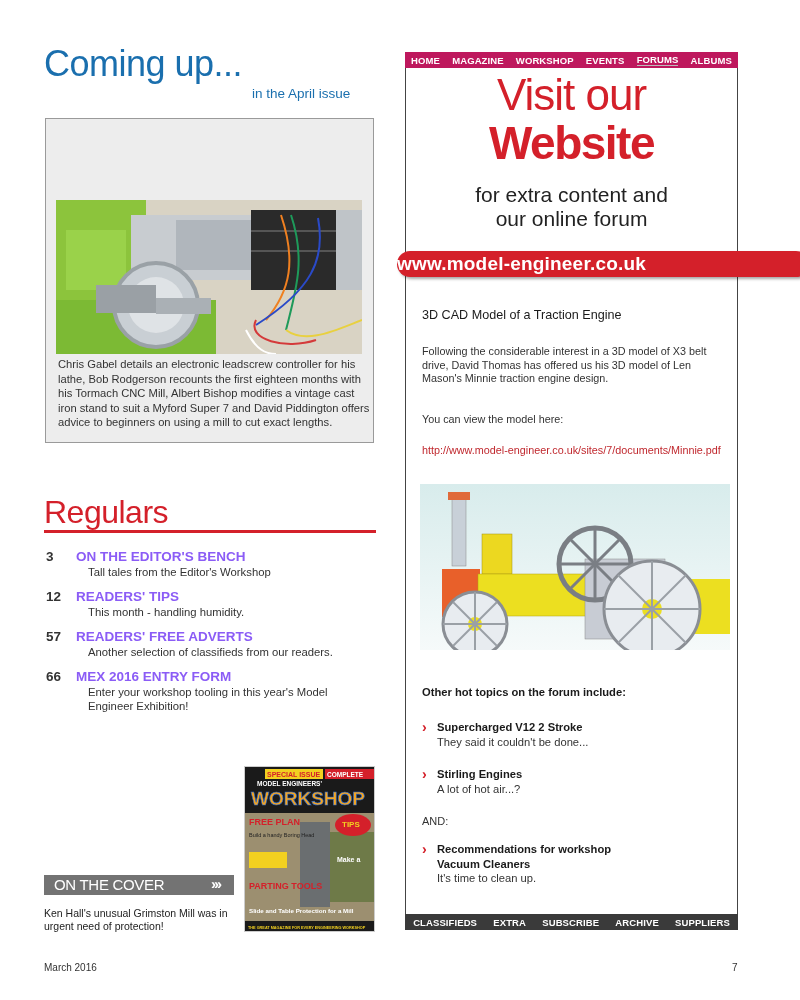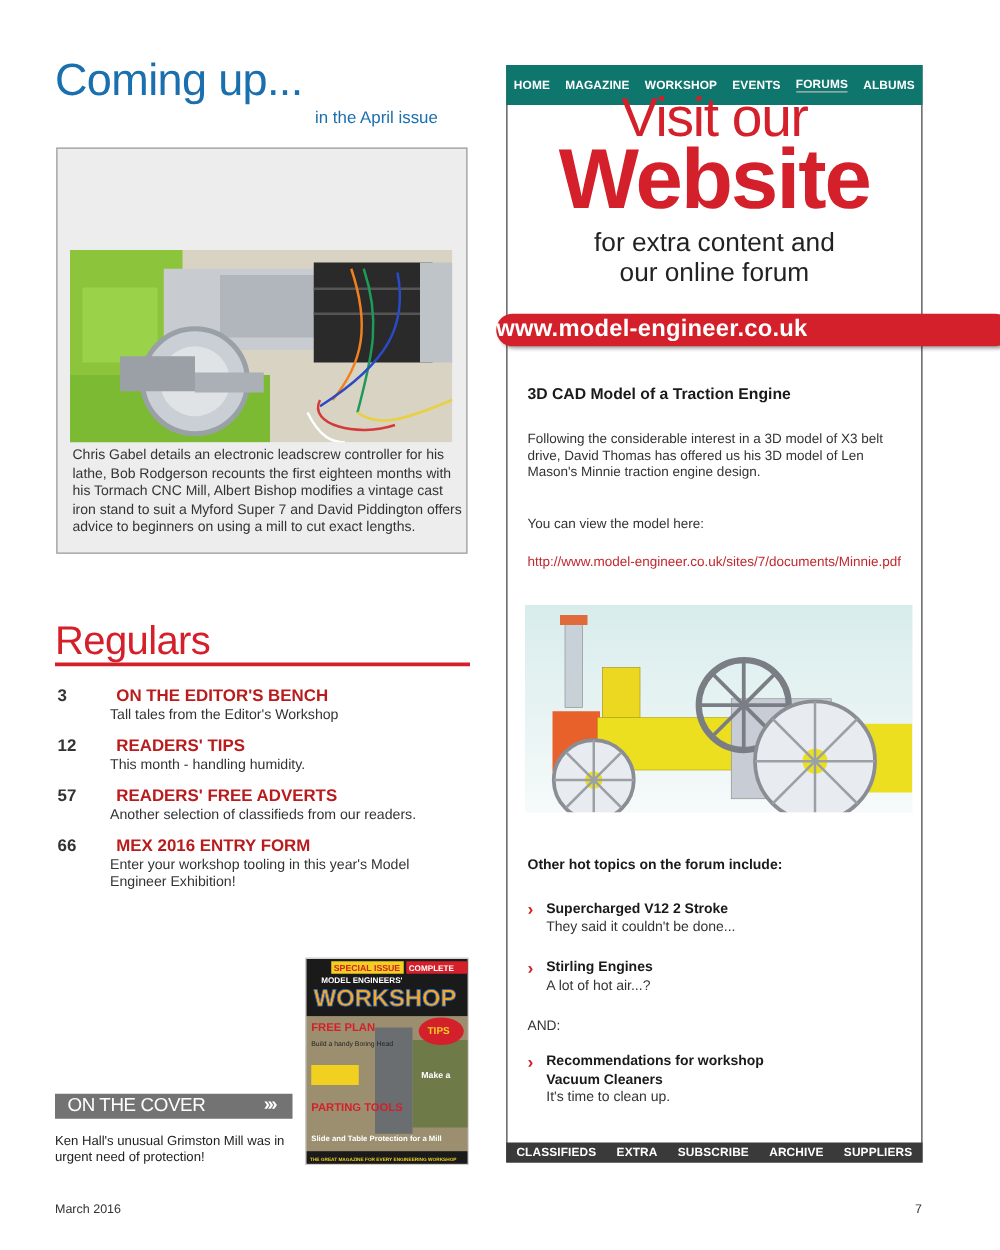--- a/index.html
+++ b/index.html
@@ -14,40 +14,40 @@
   .preview-head { position:absolute; left:12px; top:6px; width:310px; font-weight:bold; font-size:15px; line-height:16px; color:#1a1a1a; letter-spacing:0.2px; }
   .preview-photo { position:absolute; left:10px; top:81px; width:306px; height:154px; overflow:hidden; }
   .preview-text { position:absolute; left:12px; top:238px; width:312px; font-size:11.2px; line-height:14.6px; color:#333; }
 
   
   .reg-title { left:44px; top:494px; font-size:32px; color:#d4202a; letter-spacing:-0.5px; }
   .reg-rule { left:44px; top:530px; width:332px; height:3px; background:#d4202a; }
   .reg-list { left:44px; top:549px; width:340px; }
   .reg-item { position:relative; height:40px; }
   .reg-num { position:absolute; left:2px; top:0; font-weight:bold; font-size:13.5px; color:#333; }
-  .reg-head { position:absolute; left:49px; top:0; font-weight:bold; font-size:13.5px; color:#b91c1c; white-space:nowrap; }
+  .reg-head { position:absolute; left:32px; top:0; font-weight:bold; font-size:13.5px; color:#8b5cf6; white-space:nowrap; }
   .reg-desc { position:absolute; left:44px; top:16px; font-size:11.3px; color:#333; line-height:14px; width:280px; }
 
   
   .cover-bar { left:44px; top:875px; width:190px; height:20px; background:#737373; color:#fff; }
   .cover-bar .lbl { position:absolute; left:10px; top:1px; font-size:15px; letter-spacing:-0.3px; }
   .cover-bar .arr { position:absolute; right:14px; top:0; font-size:15px; font-weight:bold; letter-spacing:-2px; }
   .cover-text { left:44px; top:907px; width:190px; font-size:10.5px; line-height:13px; color:#222; }
   .mag { left:244px; top:766px; width:131px; height:166px; overflow:hidden; border:1px solid #ccc; box-sizing:border-box; }
 
   
   .web-panel { left:405px; top:52px; width:333px; height:878px; border:1.5px solid #444; box-sizing:border-box; background:#fff; }
-  .nav-top { left:405px; top:52px; width:333px; height:32px; background:#0f766e; display:flex; justify-content:space-around; align-items:center; }
+  .nav-top { left:405px; top:52px; width:333px; height:16px; background:#be185d; display:flex; justify-content:space-around; align-items:center; }
   .nav-top span, .nav-bot span { color:#fff; font-weight:bold; font-size:9.5px; letter-spacing:0.1px; }
   .nav-top span.active { border-bottom:1px solid #bbb; }
   .visit { left:405px; top:72px; width:333px; text-align:center; font-size:44px; color:#d4202a; line-height:46px; letter-spacing:-1px; }
-  .website { left:405px; top:113px; width:333px; text-align:center; font-size:68px; font-weight:bold; color:#d4202a; line-height:60px; letter-spacing:-1.5px; }
+  .website { left:405px; top:113px; width:333px; text-align:center; font-size:46px; font-weight:bold; color:#d4202a; line-height:60px; letter-spacing:-1.5px; }
   .extra { left:405px; top:183px; width:333px; text-align:center; font-size:21px; color:#222; line-height:24px; }
   .url-bar { left:397px; top:251px; width:412px; height:26px; background:#d4202a; box-shadow:2px 2px 3px rgba(0,0,0,0.35); color:#fff; font-weight:bold; font-size:19px; text-align:left; line-height:26px; letter-spacing:0.2px;border-radius:13px; }
-  .cad-title { left:422px; top:308px; font-weight:bold; font-size:12.6px; color:#1a1a1a; }
+  .cad-title { left:422px; top:308px; font-weight:normal; font-size:12.6px; color:#1a1a1a; }
   .cad-body { left:422px; top:345px; width:300px; font-size:10.8px; line-height:13.6px; color:#333; }
   .cad-view { left:422px; top:413px; font-size:10.8px; color:#333; }
   .cad-link { left:422px; top:442px; width:300px; font-size:10.8px; line-height:16px; color:#c0282e; }
   .engine { left:420px; top:484px; width:310px; height:166px; background:linear-gradient(#d8ecec,#f6fafa); overflow:hidden; }
   .hot-title { left:422px; top:686px; font-weight:bold; font-size:11.2px; color:#1a1a1a; }
   .topic { position:absolute; left:422px; }
   .topic .chev { position:absolute; left:0; top:0; color:#d4202a; font-weight:bold; font-size:14px; line-height:14px; }
   .topic .t { position:absolute; left:15px; top:0; font-weight:bold; font-size:11.2px; color:#1a1a1a; line-height:14px; white-space:nowrap; }
   .topic .d { position:absolute; left:15px; font-size:11.2px; color:#333; line-height:14px; white-space:nowrap; }
   .and { left:422px; top:815px; font-size:11px; color:#333; }

